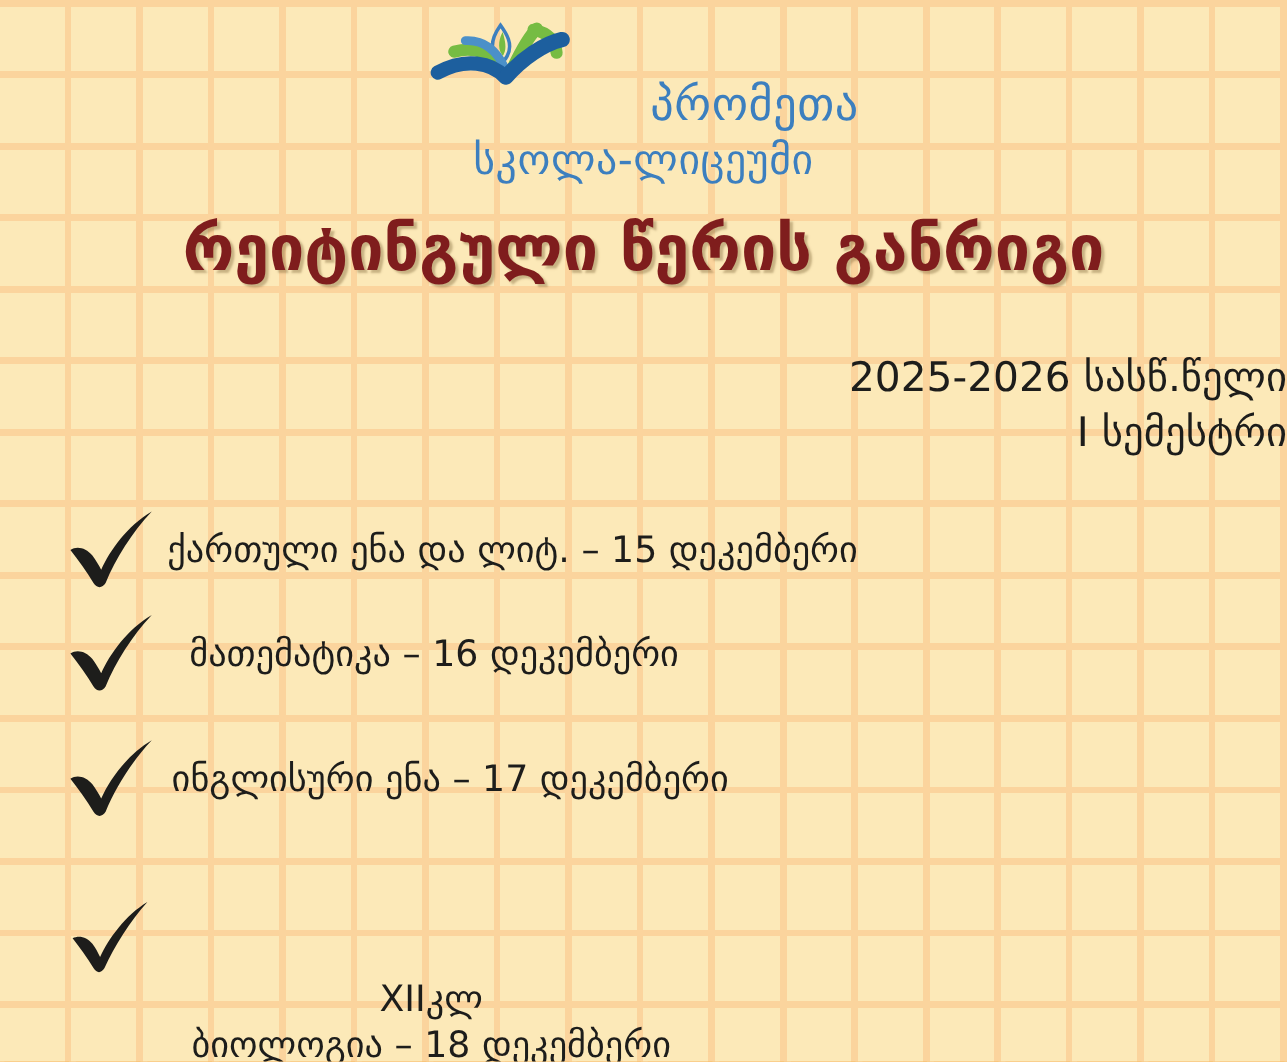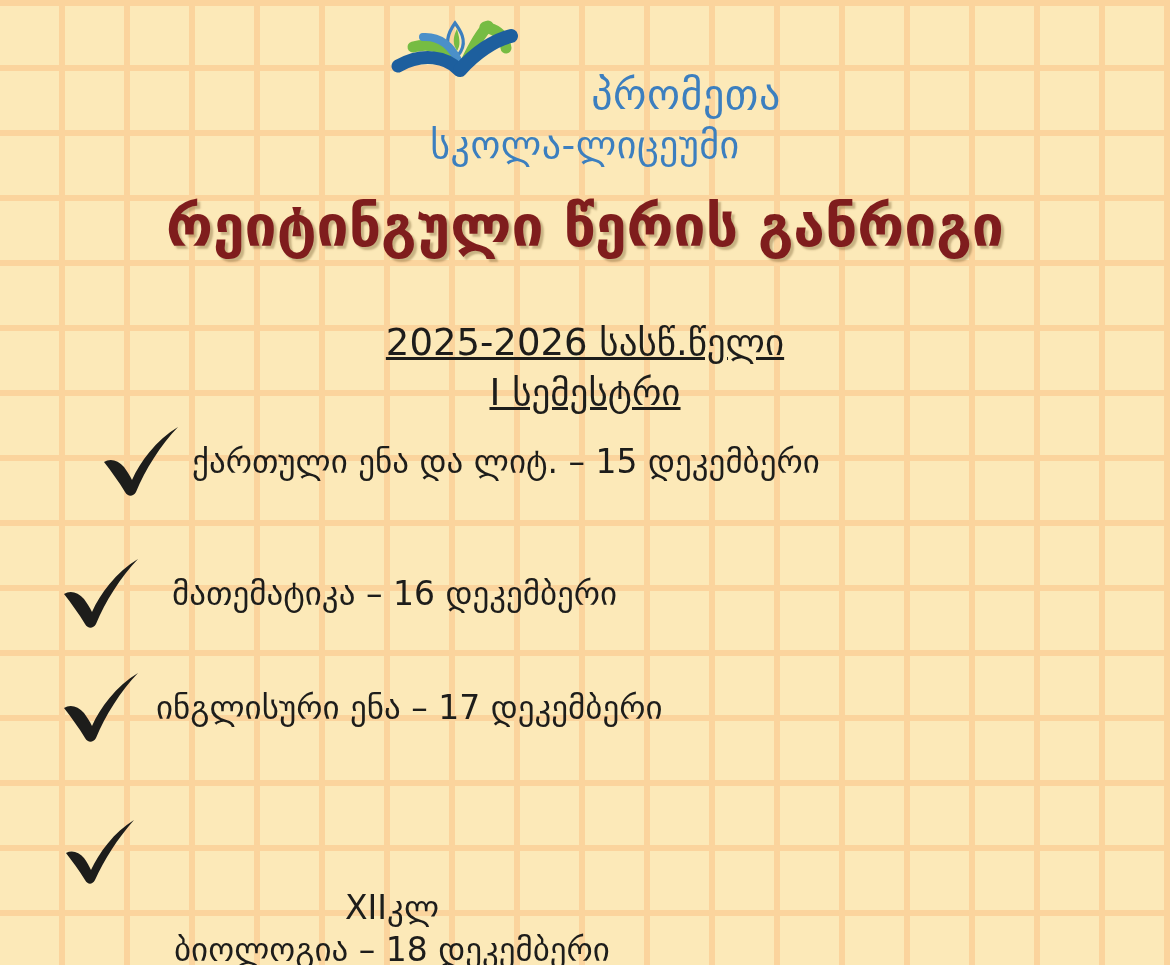--- a/index.html
+++ b/index.html
@@ -93,25 +93,24 @@
     font-size: 57px;
     line-height: 1.08;
     color: #7f1d1d;
     text-shadow: 3px 3px 2px rgba(120,95,50,0.40);
     white-space: nowrap;
   }
   .subtitle {
     position: absolute;
     left: 0; right: 0;
     top: 318px;
-    text-align: center;
+    text-align: right;
     font-size: 37px;
     line-height: 1.35;
     color: #1d1d1b;
-    text-decoration: underline;
   }
   .subtitle .line2 { display: block; }
 
   
   .item {
     position: absolute;
     display: flex;
     align-items: center;
     left: 60px;
   }
@@ -122,21 +121,21 @@
   }
   .check svg { display: block; width: 100%; height: 100%; }
 
   .item-text {
     font-size: 33px;
     line-height: 1.26;
     color: #1d1d1b;
     white-space: pre-line;
   }
 
-  #item-1 { top: 426px; padding-left: 40px; }
+  #item-1 { top: 464px; }
   #item-1 .item-text { margin-left: 8px; }
 
   #item-2 { top: 558px; }
   #item-2 .item-text { margin-left: 28px; }
 
   #item-3 { top: 672px; }
   #item-3 .item-text { margin-left: 12px; }
 
   #item-4 { top: 775px; align-items: flex-start; flex-direction: column; }
   #item-4 .check { margin-top: 40px; }

